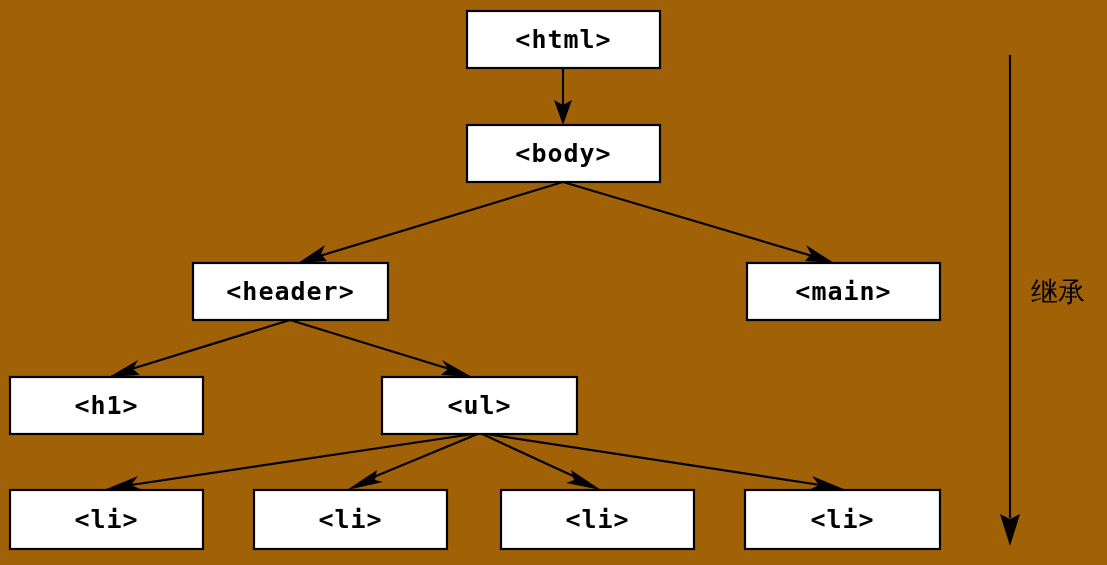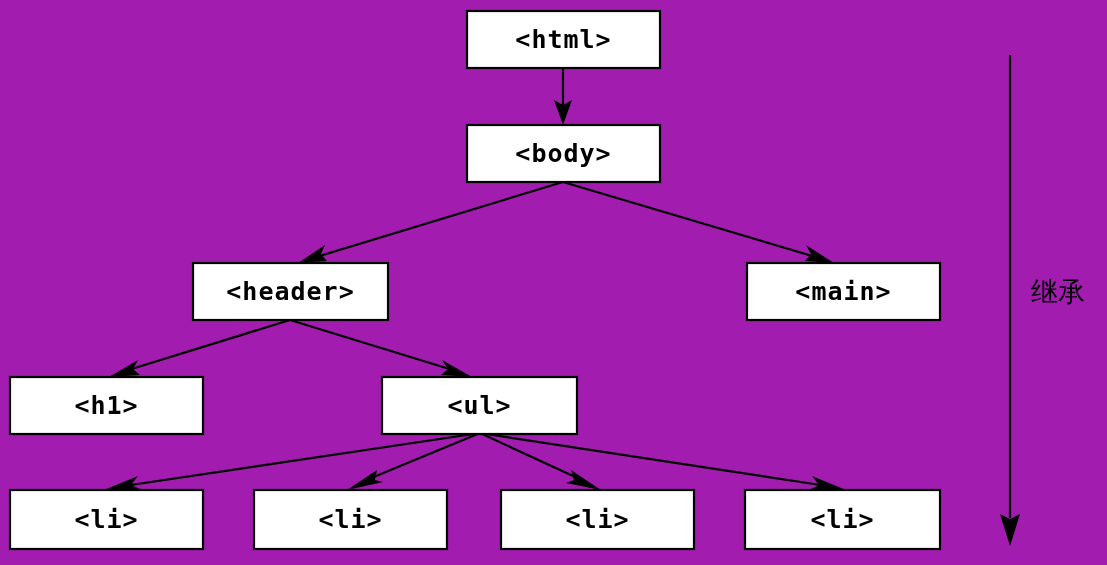--- a/index.html
+++ b/index.html
@@ -4,21 +4,21 @@
 <style>
   html, body {
     margin: 0;
     padding: 0;
     background: #ffffff;
   }
   #canvas {
     position: relative;
     width: 1107px;
     height: 565px;
-    background: #a21caf;
+    background: #a16207;
     overflow: hidden;
     font-family: "Liberation Sans", sans-serif;
   }
   #diagram-svg {
     position: absolute;
     left: 0;
     top: 0;
     width: 1107px;
     height: 565px;
   }

